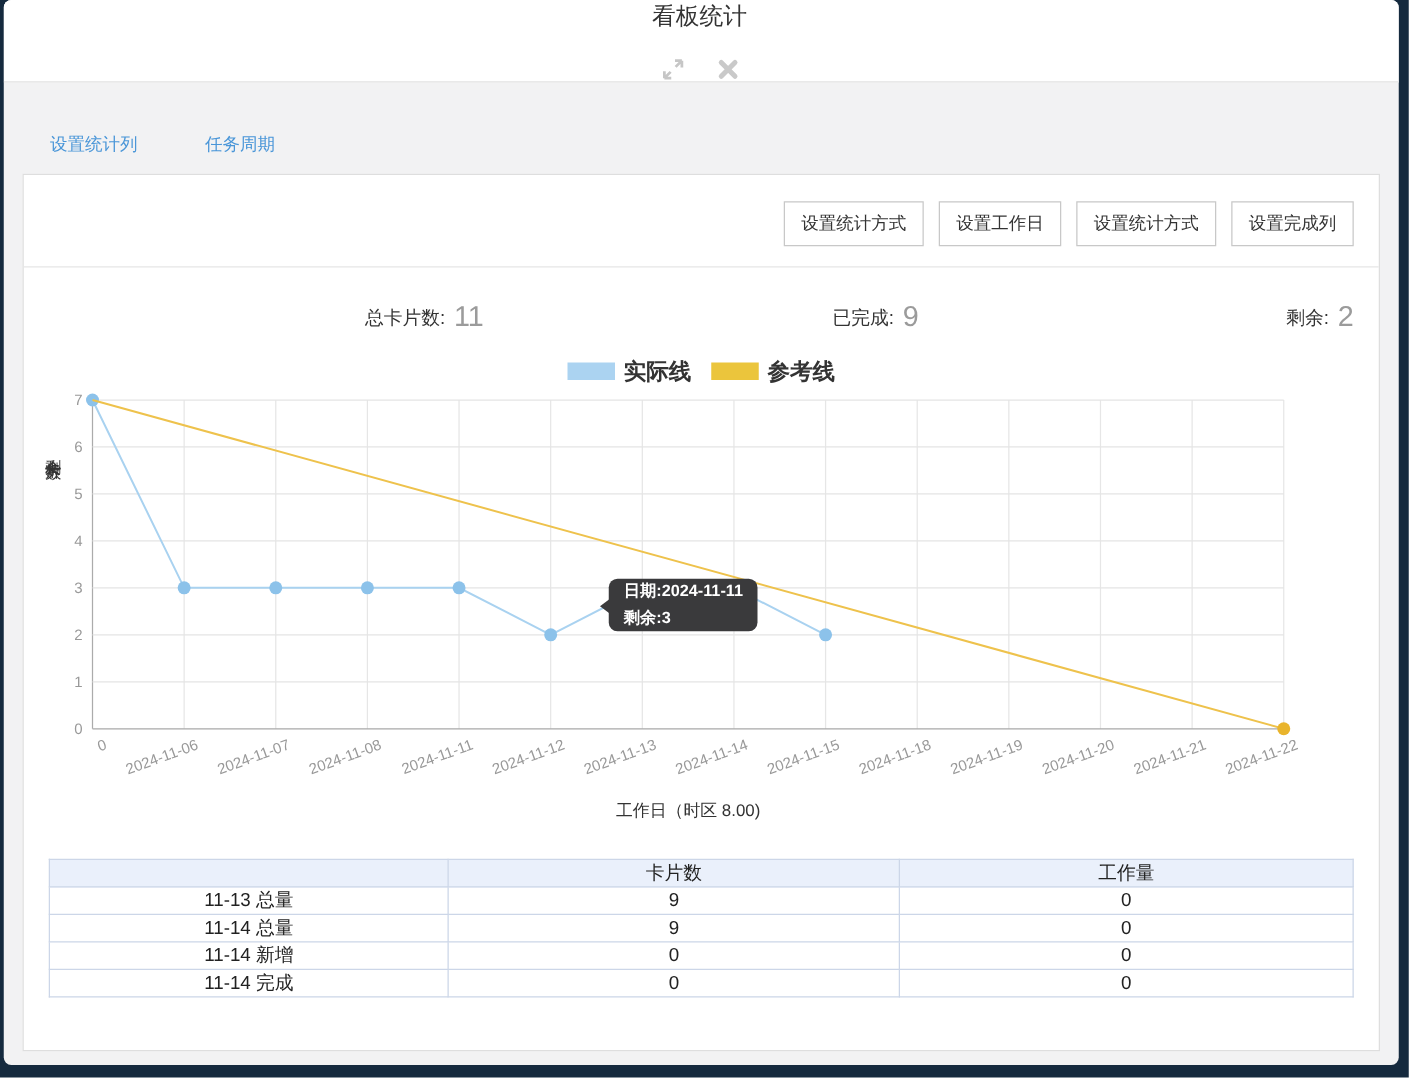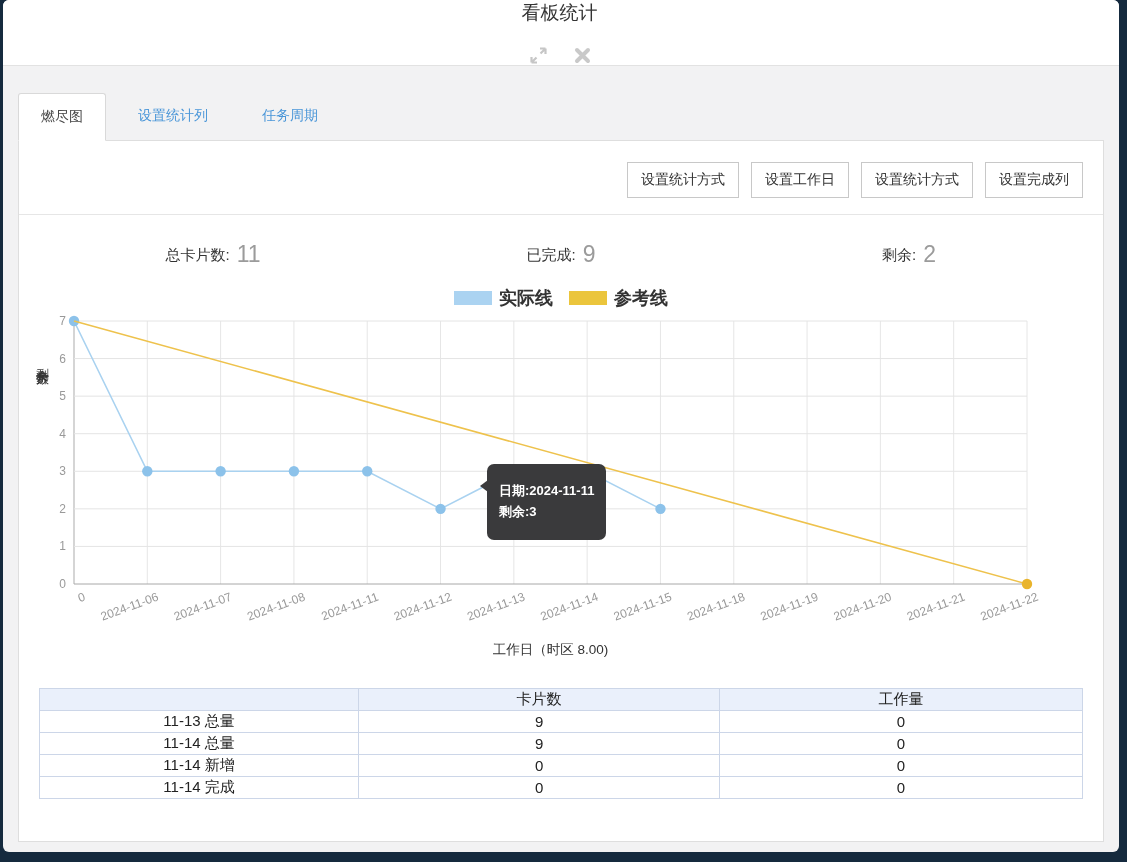--- a/index.html
+++ b/index.html
@@ -67,21 +67,21 @@
     font-size: 14px;
     color: #333;
     background: #fff;
     border: 1px solid #c8c8c8;
     border-radius: 0;
     padding: 8px 13px;
     cursor: pointer;
     white-space: nowrap;
   }
   .stats { display: flex; padding: 26px 20px 4px 20px; }
-  .stat { flex: 1; text-align: center; }
+  .stat { flex: 1; text-align: right; }
   .stat-label { font-size: 15px; color: #333; }
   .stat-value { font-size: 23px; color: #9b9b9b; margin-left: 7px; vertical-align: -2px; }
   .legend { display: flex; justify-content: center; align-items: center; gap: 16px; margin-top: 14px; }
   .legend-item { display: flex; align-items: center; gap: 7px; cursor: pointer; }
   .legend-swatch { width: 38px; height: 14px; display: inline-block; }
   .legend-label { font-size: 18px; color: #333; font-weight: 600; }
   .chart-wrap { position: relative; margin: 4px 20px 0 18px; height: 350px; }
   .ylabel {
     position: absolute;
     left: -4px; top: 44px;
@@ -92,21 +92,21 @@
     letter-spacing: 1px;
   }
   .tooltip {
     position: absolute;
     left: 450px; top: 150px;
     background: #3a3a3c;
     color: #fff;
     font-size: 13px;
     font-weight: bold;
     line-height: 1.6;
-    padding: 17px 12px;
+    padding: 0 12px;
     border-radius: 7px;
     white-space: nowrap;
   }
   .tooltip::before {
     content: '';
     position: absolute;
     left: -7px; top: 16px;
     border-style: solid;
     border-width: 6px 8px 6px 0;
     border-color: transparent #3a3a3c transparent transparent;
@@ -143,21 +143,20 @@
       <span class="icon">
         <svg width="17" height="17" viewBox="0 0 17 17">
           <path d="M3 3 L14 14 M14 3 L3 14" stroke="#c9c9c9" stroke-width="4" stroke-linecap="round"></path>
         </svg>
       </span>
     </div>
   </div>
 
   <div class="dialog-body">
     <div class="tabs" id="tabs">
-        <div class="tab active">燃尽图</div>
         <div class="tab">设置统计列</div>
         <div class="tab">任务周期</div>
       </div>
 
     <div class="card">
       <div class="toolbar" id="toolbar">
           <button>设置统计方式</button>
           <button>设置工作日</button>
           <button>设置统计方式</button>
           <button>设置完成列</button>

